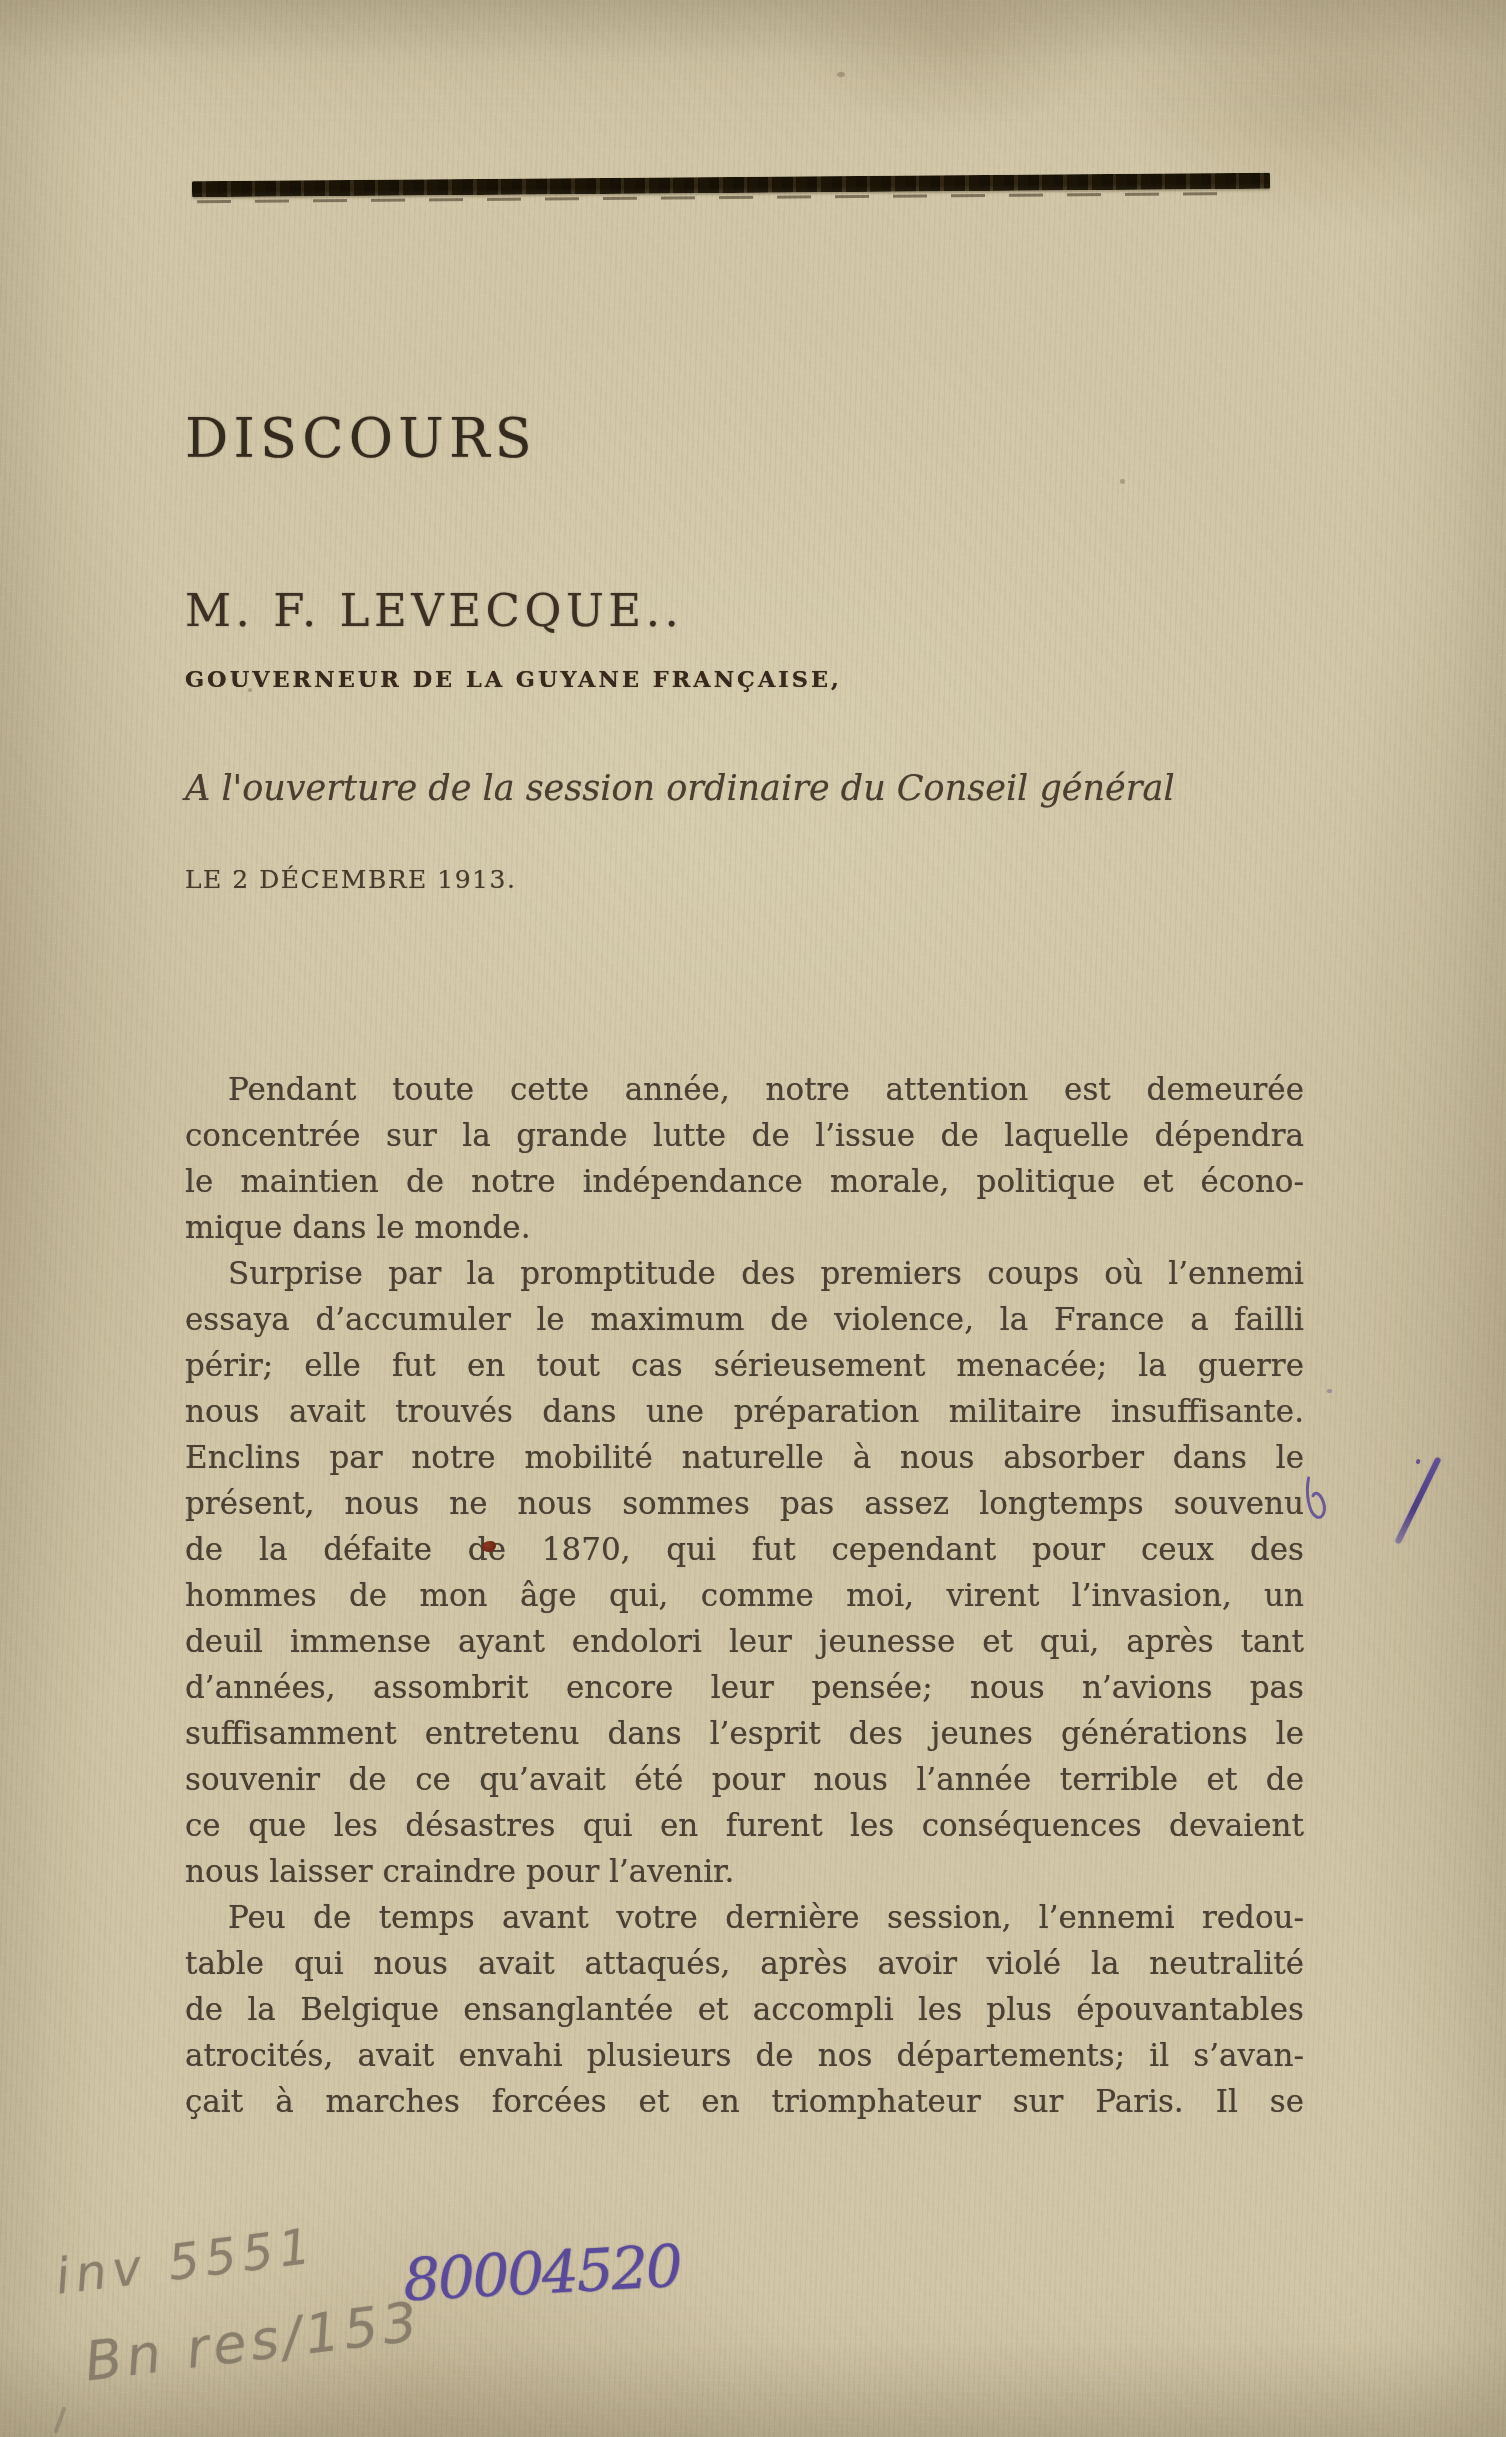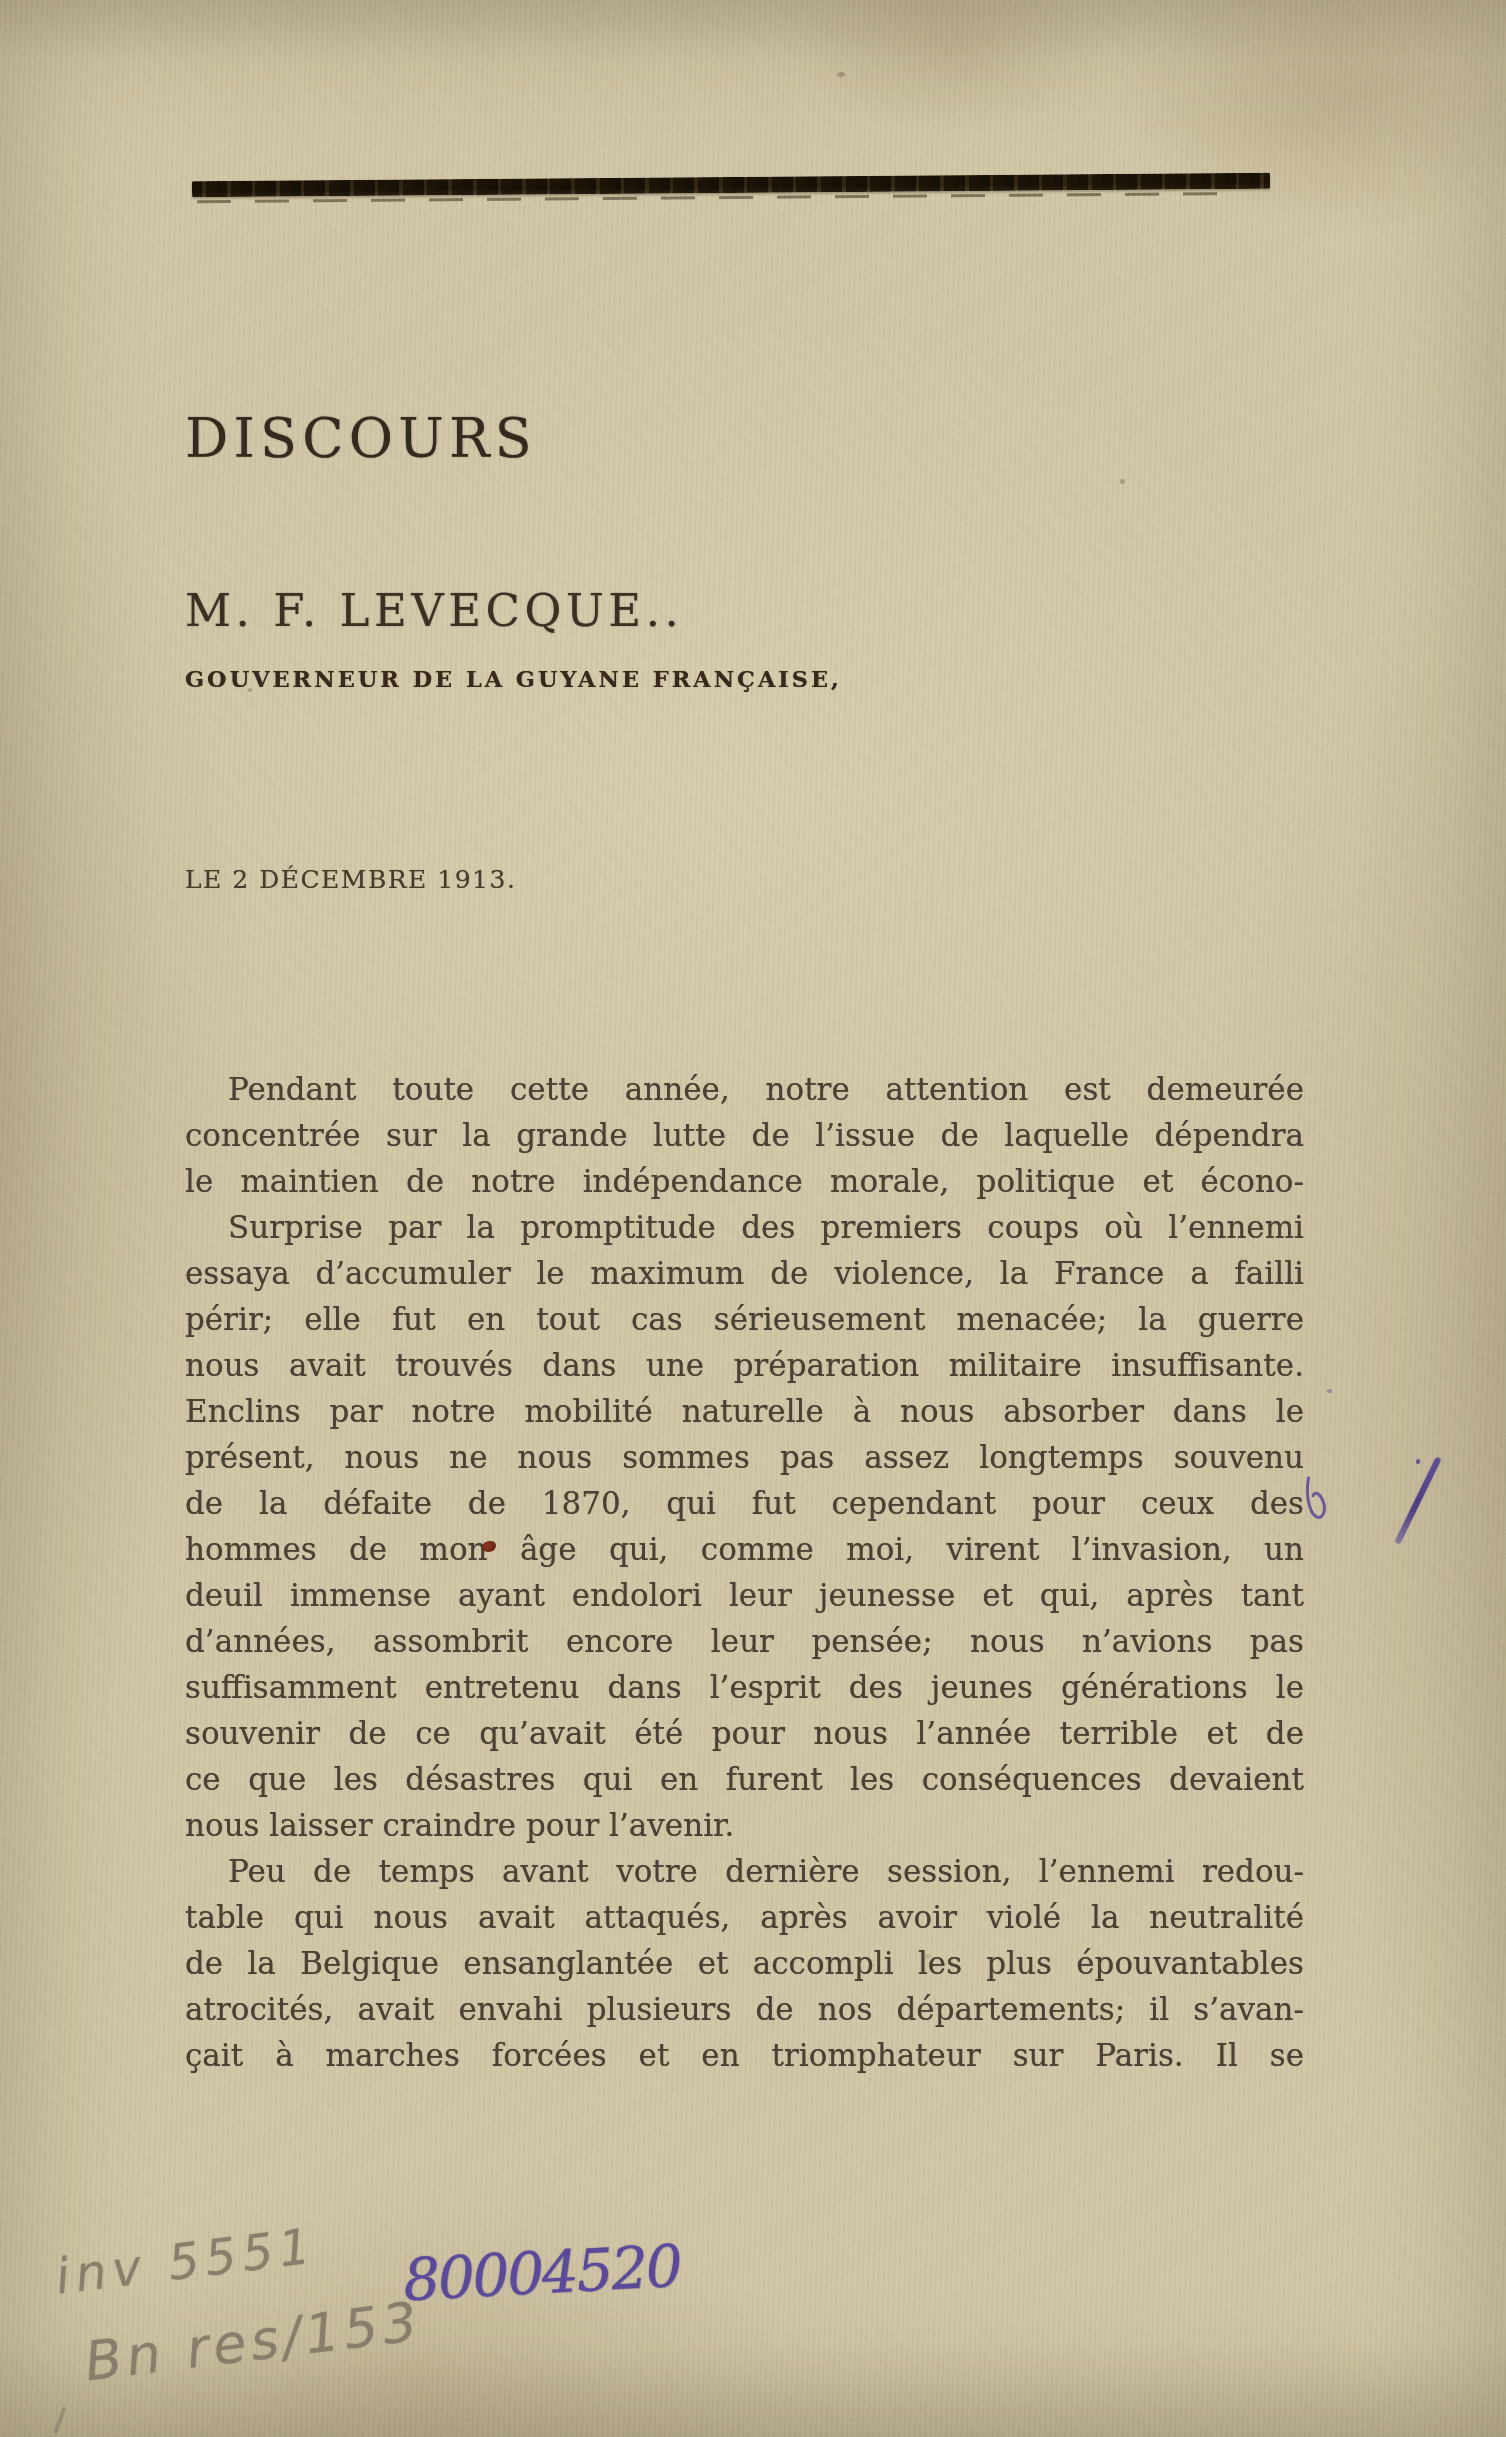--- a/index.html
+++ b/index.html
@@ -103,28 +103,30 @@
 <body>
 
 <div class="page">
   <div class="grain"></div>
 
   <div class="rule-bar"></div>
 
   <div class="centered t-discours">DISCOURS</div>
   <div class="centered t-name">M. F. LEVECQUE..</div>
   <div class="centered t-gov">GOUVERNEUR DE LA GUYANE FRANÇAISE,</div>
+  <div class="centered t-italic">A l'ouverture de la session ordinaire du Conseil général</div>
   <div class="centered t-date">LE 2 DÉCEMBRE 1913.</div>
 
 
   <div class="bodytext">
     <div class="para indent">
       <div class="lines">Pendant toute cette année, notre attention est demeurée
 concentrée sur la grande lutte de l’issue de laquelle dépendra
 le maintien de notre indépendance morale, politique et écono-</div>
+      <div class="lastline">mique dans le monde.</div>
     </div>
     <div class="para indent">
       <div class="lines">Surprise par la promptitude des premiers coups où l’ennemi
 essaya d’accumuler le maximum de violence, la France a failli
 périr; elle fut en tout cas sérieusement menacée; la guerre
 nous avait trouvés dans une préparation militaire insuffisante.
 Enclins par notre mobilité naturelle à nous absorber dans le
 présent, nous ne nous sommes pas assez longtemps souvenu
 de la défaite de 1870, qui fut cependant pour ceux des
 hommes de mon âge qui, comme moi, virent l’invasion, un

